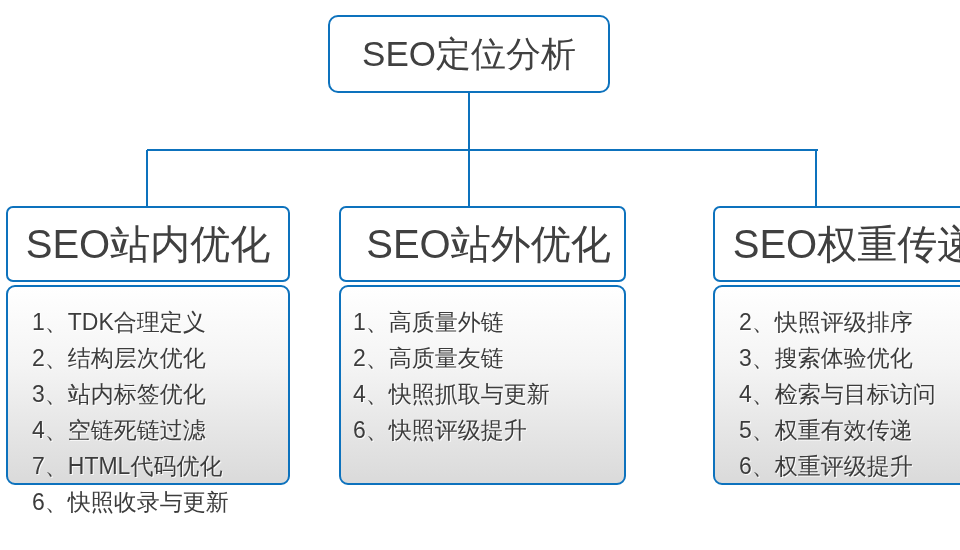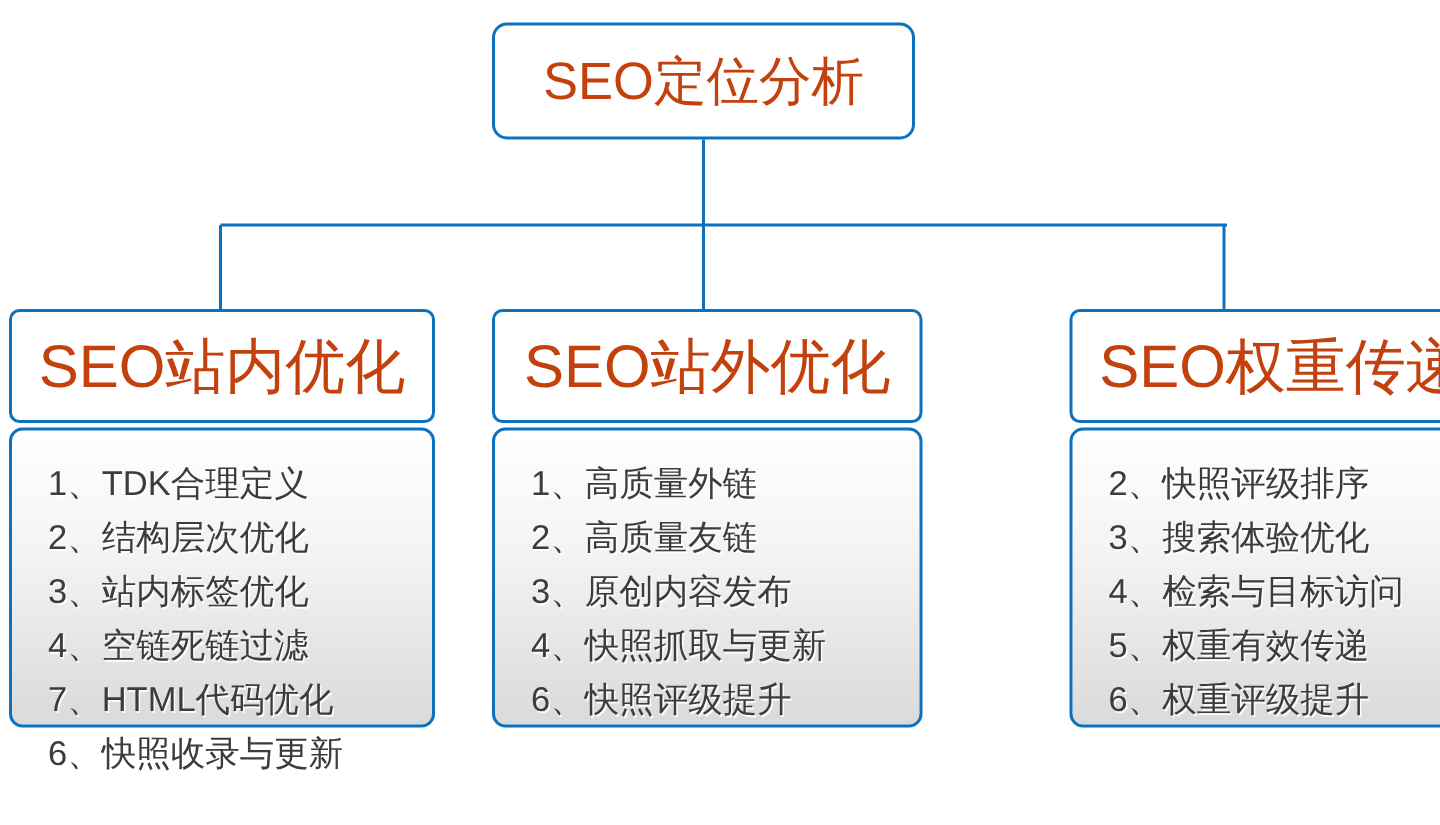--- a/index.html
+++ b/index.html
@@ -5,32 +5,32 @@
   html, body { margin: 0; padding: 0; background: #ffffff; }
   :root { --accent: #0d72bd; }
   .canvas {
     position: relative; width: 960px; height: 550px; background: #ffffff;
     font-family: "Liberation Sans", "DejaVu Sans", sans-serif; overflow: hidden;
   }
   .node {
     position: absolute; box-sizing: border-box; background: #ffffff;
     border: 2px solid var(--accent);
     display: flex; align-items: center; justify-content: center;
-    color: #c2410c; white-space: nowrap;
+    color: #404040; white-space: nowrap;
   }
   .root-node { left: 328px; top: 15px; width: 282px; height: 78px; border-radius: 10px; font-size: 35px; }
   .hdr { top: 206px; height: 76px; border-radius: 7px; font-size: 40px; }
   .lst {
     position: absolute; box-sizing: border-box; top: 285px; height: 200px;
     border: 2px solid var(--accent); border-radius: 9px;
     background: linear-gradient(180deg, #ffffff 0%, #f4f4f4 40%, #dadada 100%);
     padding: 17px 6px 0 24px;
   }
   .c1 { left: 6px;   width: 284px; }
-  .c2 { left: 328px; width: 287px; }
+  .c2 { left: 339px; width: 287px; padding-left: 12px; }
   .c3 { left: 674px; width: 284px; margin-left: 39px; }
   .item {
     font-size: 23px; line-height: 36px; color: #3c3c3c; white-space: nowrap;
     text-shadow: 1px 1px 0 rgba(255,255,255,0.9);
   }
   .line { position: absolute; background: var(--accent); }
   .stem-root  { left: 468px; top: 93px;  width: 2px;   height: 113px; }
   .h-bar      { left: 147px; top: 149px; width: 671px; height: 2px; }
   .drop-left  { left: 146px; top: 150px; width: 2px;   height: 56px; }
   .drop-right { left: 815px; top: 150px; width: 2px;   height: 56px; }
@@ -60,21 +60,20 @@
     <div class="item">7、HTML代码优化</div>
     <div class="item">6、快照收录与更新</div>
   </div>
 
   <div class="node hdr c2">
     <span>SEO站外优化</span>
   </div>
   <div class="lst c2">
     <div class="item">1、高质量外链</div>
     <div class="item">2、高质量友链</div>
-    <div class="item">3、原创内容发布</div>
     <div class="item">4、快照抓取与更新</div>
     <div class="item">6、快照评级提升</div>
   </div>
 
   <div class="node hdr c3">
     <span>SEO权重传递</span>
   </div>
   <div class="lst c3">
     <div class="item">2、快照评级排序</div>
     <div class="item">3、搜索体验优化</div>

